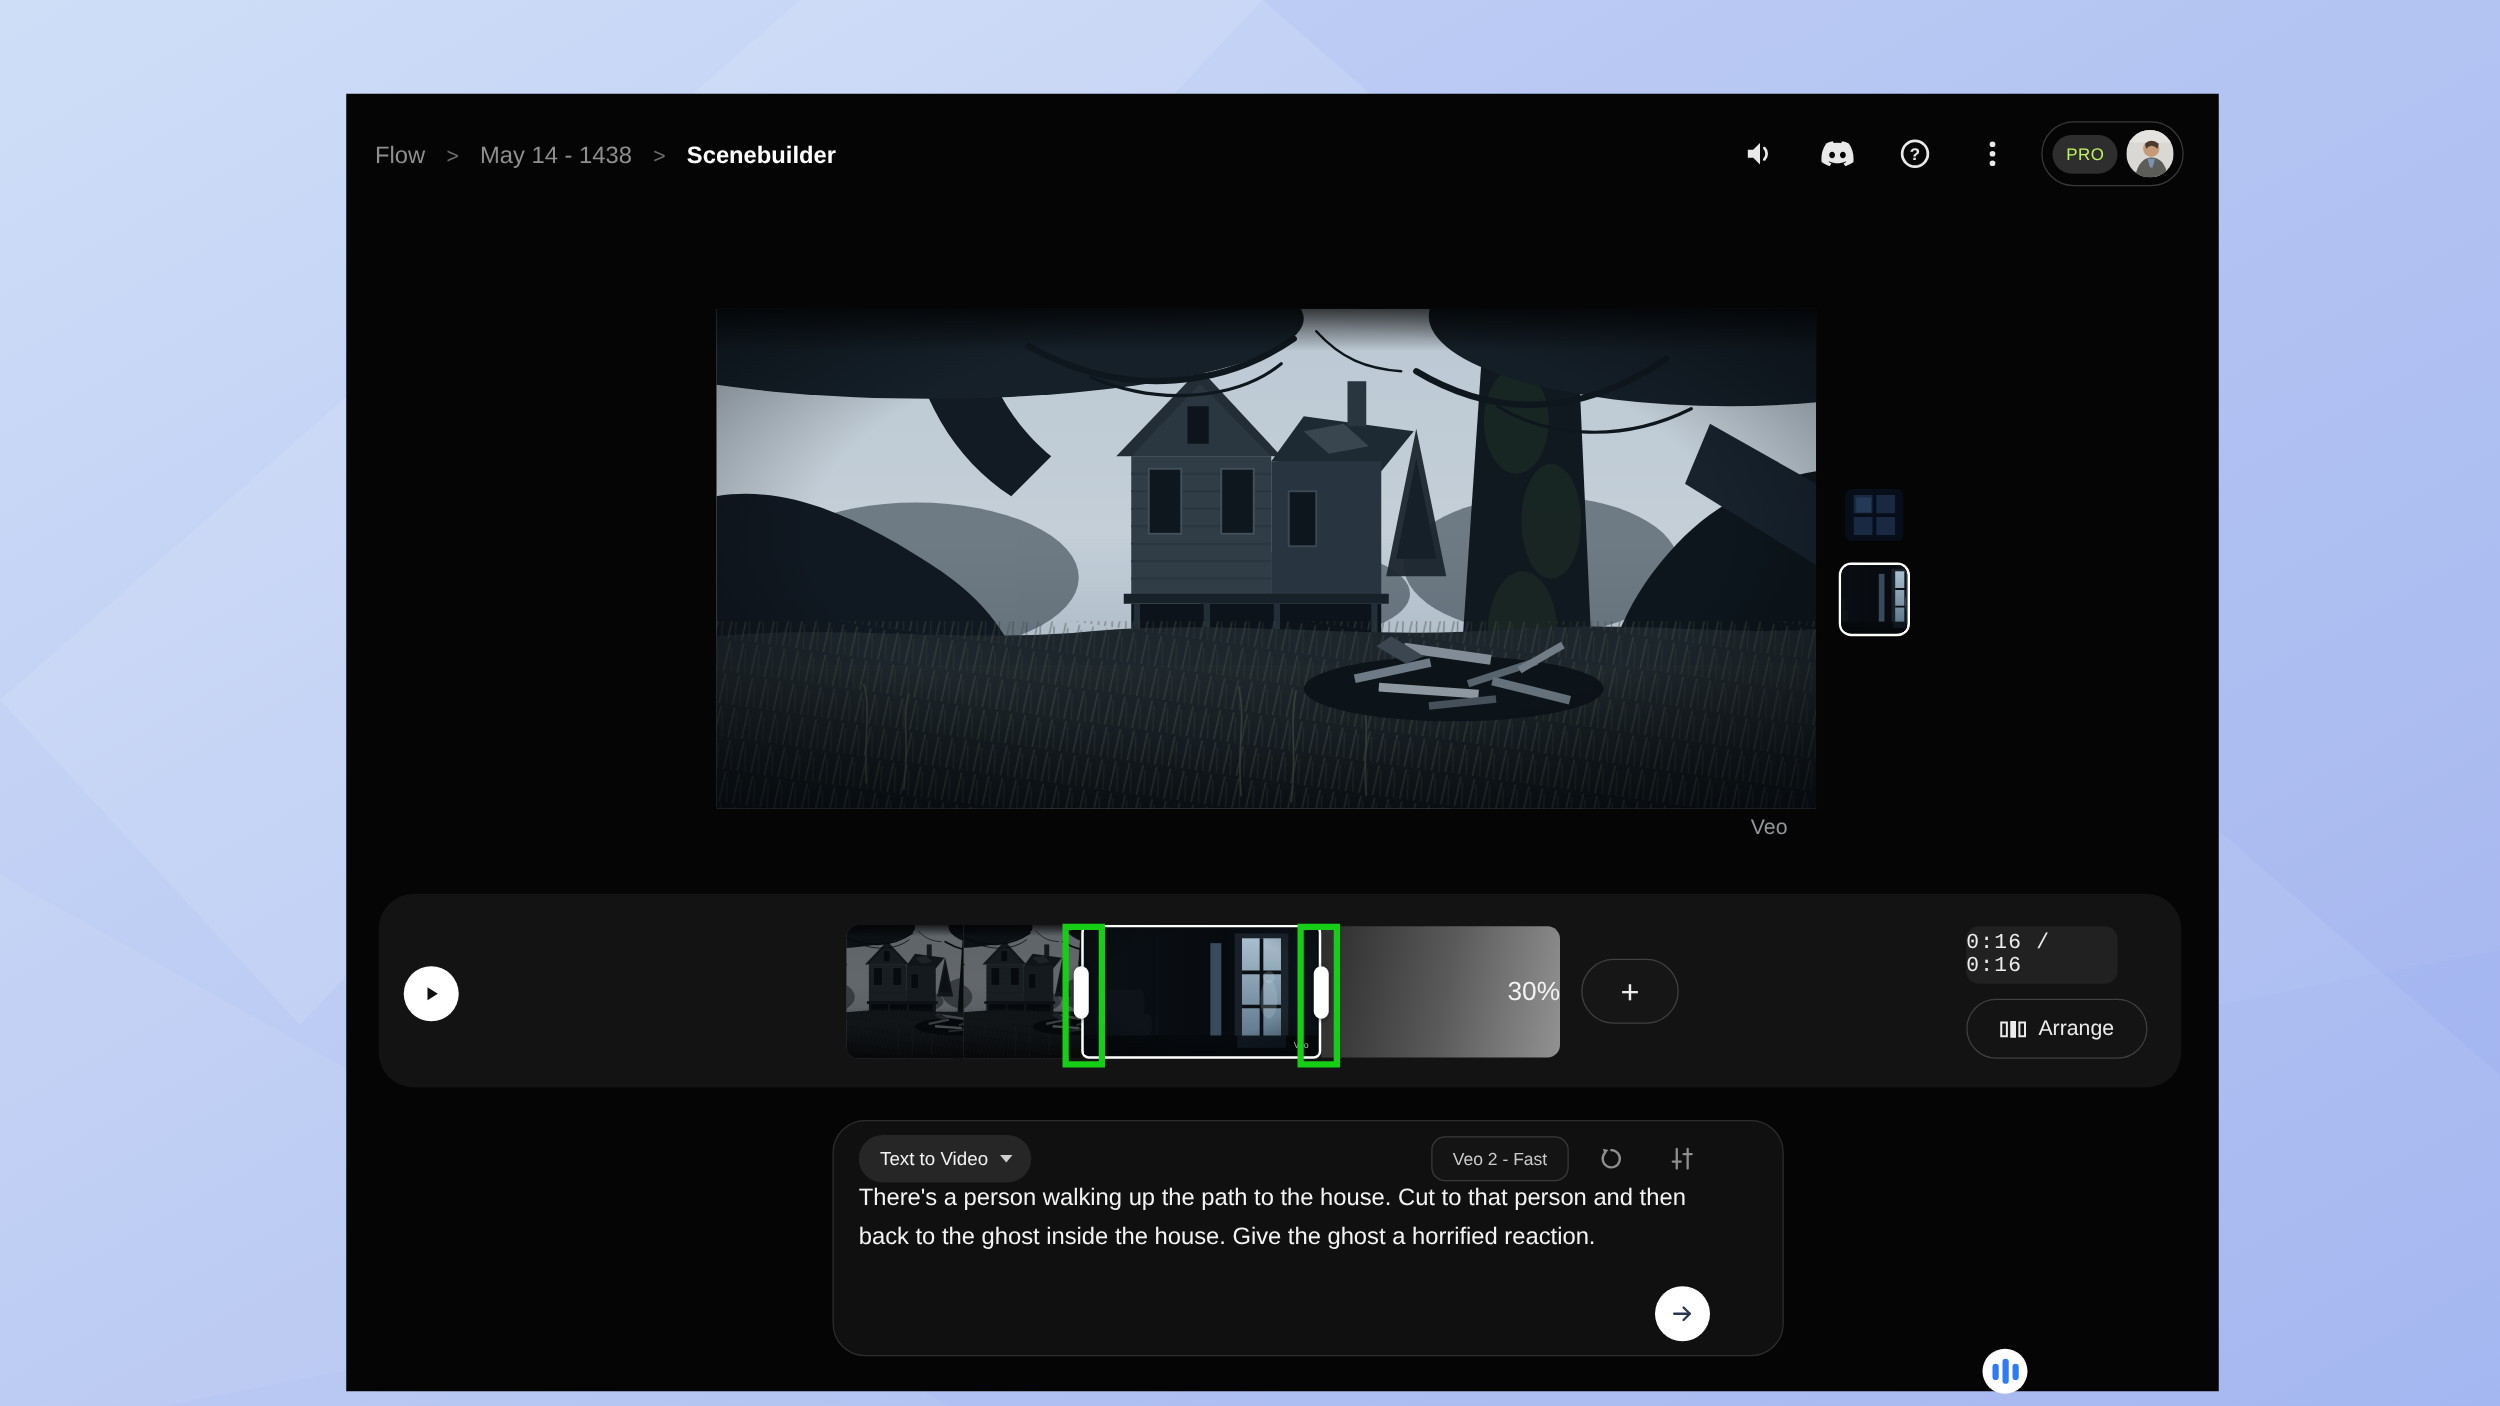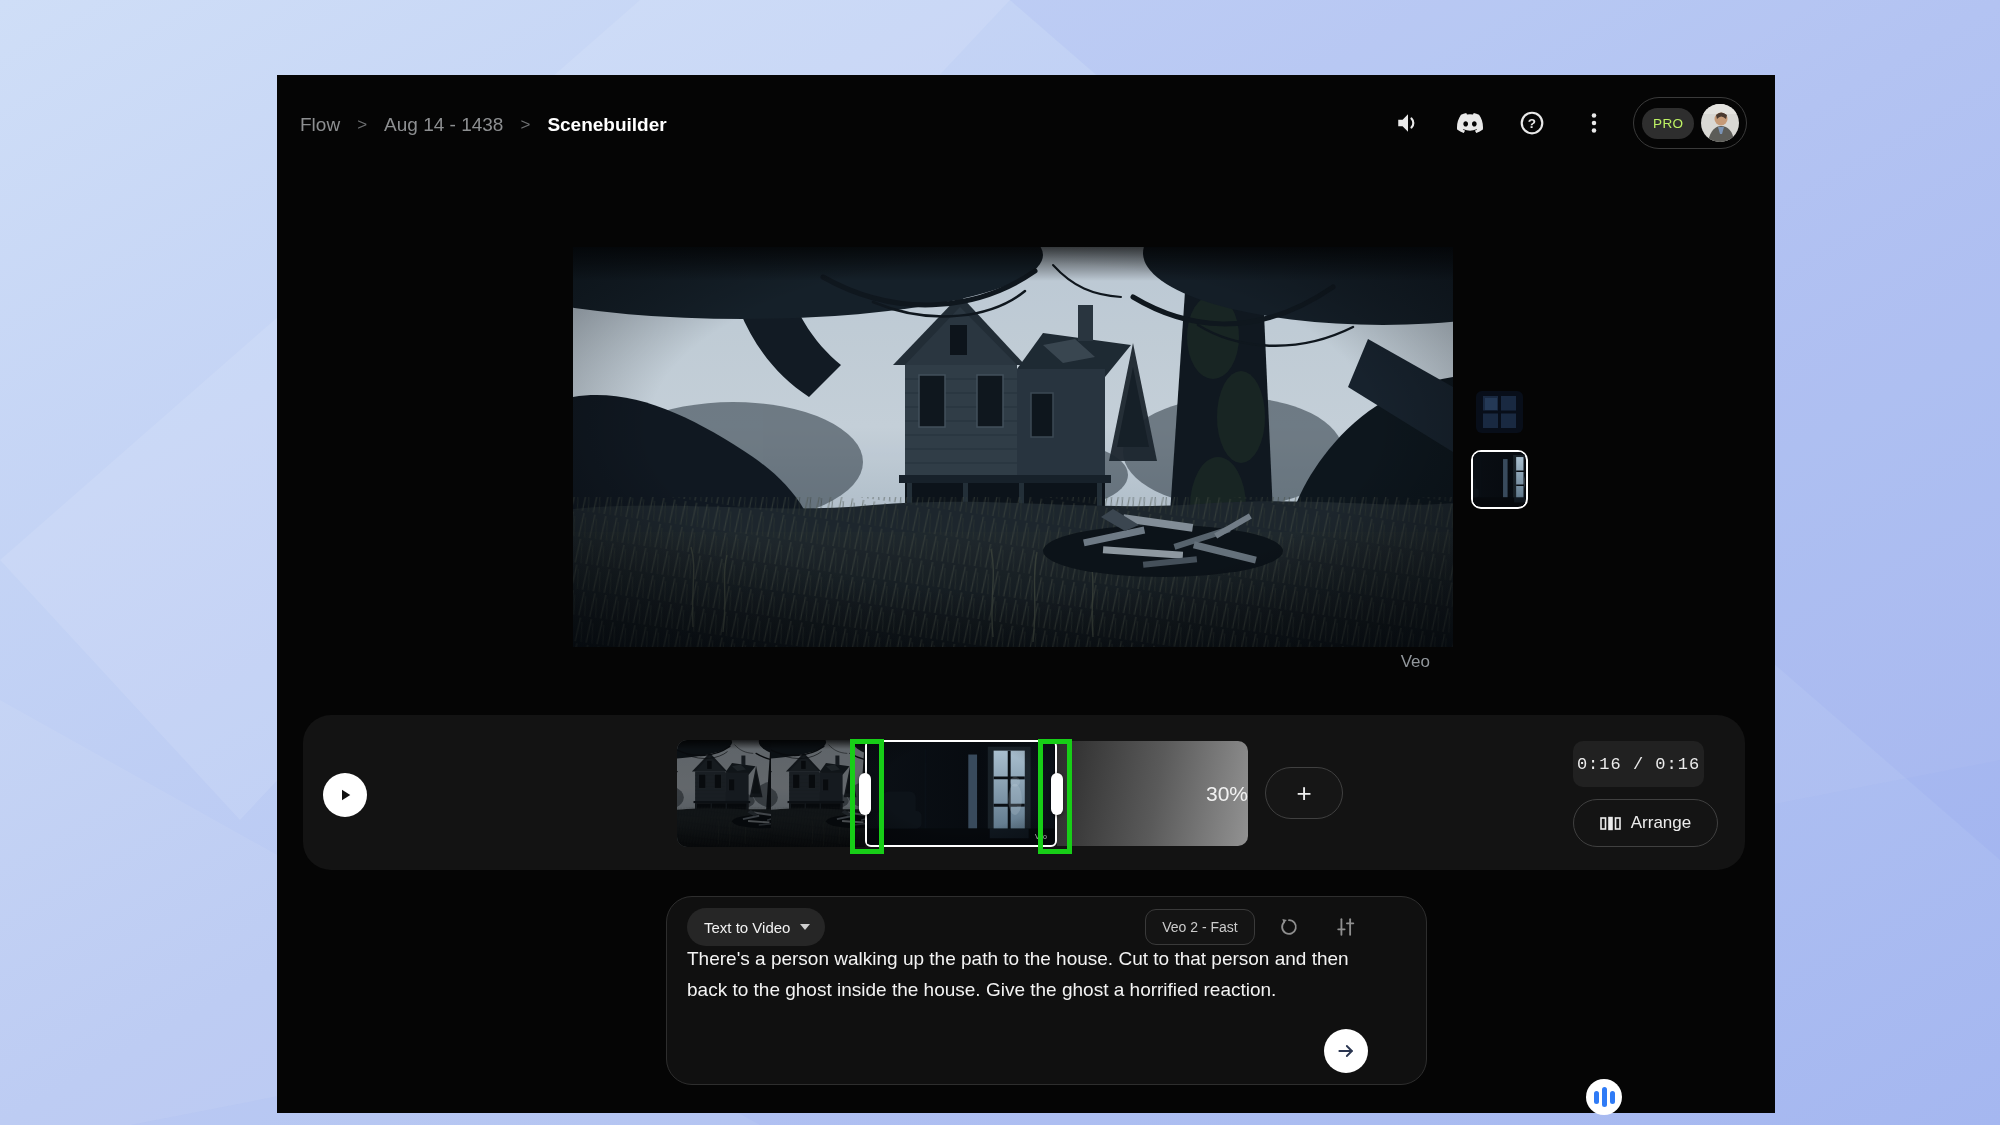--- a/index.html
+++ b/index.html
@@ -71,21 +71,21 @@
   .trim-handle.left  { left:556px; }
   .trim-handle.right { left:748px; }
   .annot { position:absolute; top:24px; width:34px; height:115px;
            border:5px solid #17ce17; z-index:4; pointer-events:none; }
   .annot.left  { left:547px; }
   .annot.right { left:735px; }
   .add-btn { position:absolute; left:962px; top:52px; width:78px; height:52px;
              border-radius:27px; border:1.5px solid #404040; background:#161616;
              color:#ececec; font-size:26px; font-weight:300; display:flex;
              align-items:center; justify-content:center; cursor:pointer; }
-  .time-pill { position:absolute; left:1270px; top:26px; width:131px; height:46px;
+  .time-pill { position:absolute; left:1270px; top:26px; width:121px; height:46px;
                background:#212121; border-radius:10px; color:#ececec;
                font-family:"Liberation Mono", monospace; font-size:17px;
                letter-spacing:1px; display:flex; align-items:center; justify-content:center; }
   .arrange-btn { position:absolute; left:1270px; top:84px; width:145px; height:48px;
                  border-radius:26px; border:1.5px solid #404040; background:#141414;
                  color:#ececec; font-size:17px; display:flex; align-items:center;
                  justify-content:center; gap:10px; cursor:pointer; }
 
   
   .prompt { position:absolute; left:389px; top:821px; width:761px; height:189px;
@@ -270,21 +270,21 @@
       <rect width="192" height="107" fill="url(#vigG)" opacity=".8"></rect>
     </symbol>
   </defs>
 </svg>
 
 <div class="app">
 
   <nav class="breadcrumb">
     <span class="crumb">Flow</span>
     <span class="crumb-sep">&gt;</span>
-    <span class="crumb">Aug 14 - 1438</span>
+    <span class="crumb">May 14 - 1438</span>
     <span class="crumb-sep">&gt;</span>
     <span class="crumb current">Scenebuilder</span>
   </nav>
 
   <div class="top-actions">
     <span class="icon-btn">
       <svg viewBox="0 0 24 24" fill="currentColor">
           <path d="M3 9v6h4l5 5V4L7 9H3z"></path>
           <path d="M15.2 7.8a6 6 0 0 1 0 8.4" fill="none" stroke="currentColor" stroke-width="2" stroke-linecap="round"></path>
         </svg>

